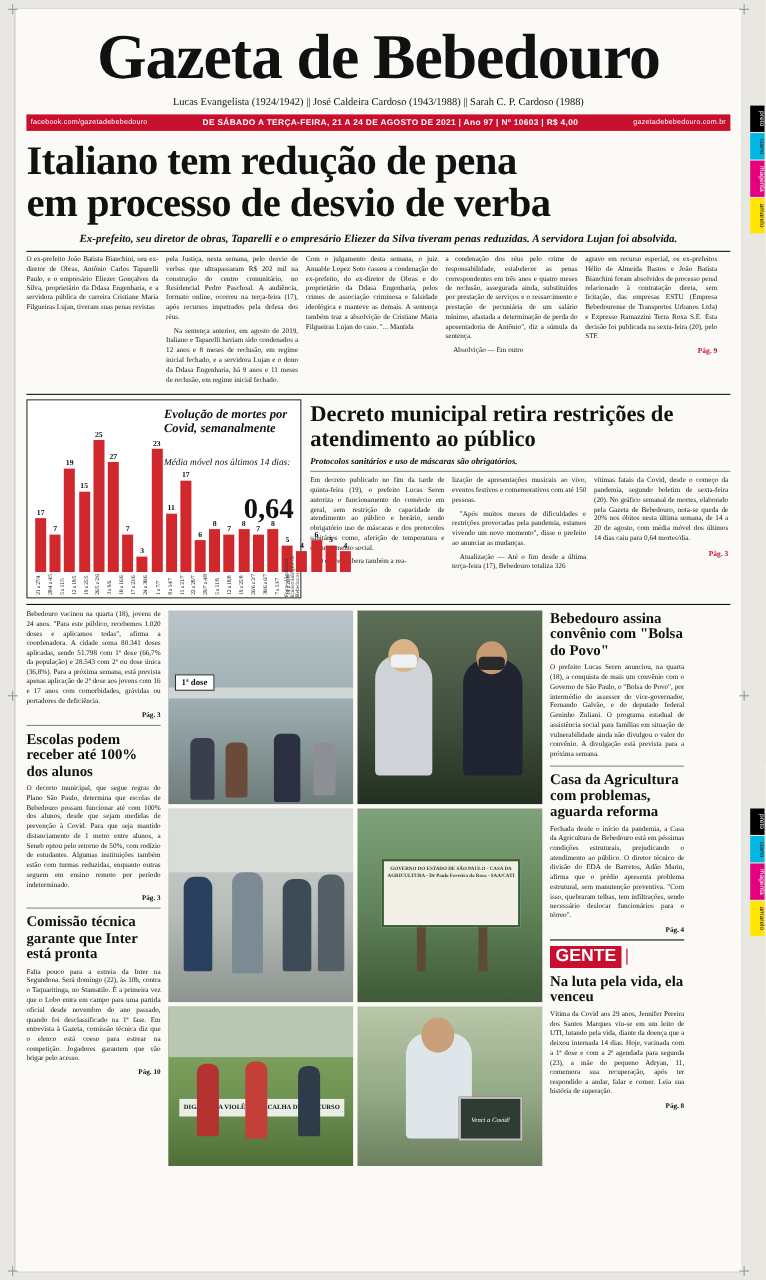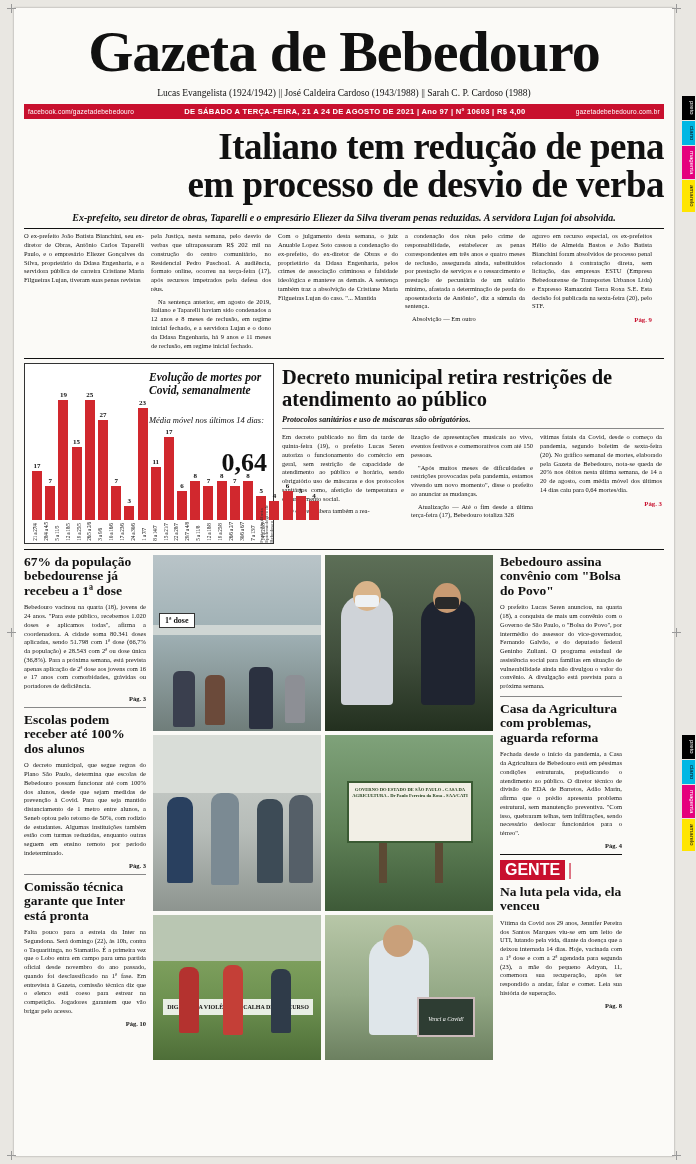--- a/index.html
+++ b/index.html
@@ -54,21 +54,21 @@
     font-size:7.6px;
     letter-spacing:.3px;
   }
   .rule { border-top:1px solid #111; margin:3px 0; }
   .rule.thin { border-top:.5px solid #888; }
 
   h1.lead {
     font-size:37px;
     line-height:1.03;
     font-weight:bold;
-    text-align:right;
+    text-align:left;
     margin:9px 0 0 0;
     letter-spacing:-.5px;
   }
   .lead-sub {
     font-style:italic;
     font-weight:bold;
     font-size:10px;
     text-align:center;
     margin:8px 0 5px 0;
   }
@@ -217,21 +217,21 @@
       <div class="chart-sub">Média móvel nos últimos 14 dias:</div>
       <div class="chart-value" style="position:absolute;right:6px;top:84px;font-size:26px;font-weight:bold;">0,64</div>
       <div class="plot">
         <div class="bars" id="bars">
             <div class="bar" style="height: 48.8889px;">
               <span>17</span>
             </div>
             <div class="bar" style="height: 34.2222px;">
               <span>7</span>
             </div>
-            <div class="bar" style="height: 120px;">
+            <div class="bar" style="height: 94px;">
               <span>19</span>
             </div>
             <div class="bar" style="height: 73.3333px;">
               <span>15</span>
             </div>
             <div class="bar" style="height: 120px;">
               <span>25</span>
             </div>
             <div class="bar" style="height: 100px;">
               <span>27</span>
@@ -333,21 +333,20 @@
         </div>
       </div>
     </div>
   </div>
 
   <div class="rule" style="margin-top:5px;"></div>
 
   <div style="display:flex; gap:7px; margin-top:5px;">
 
     <div style="width:122px;">
-      <h3 class="art">67% da população bebedourense já recebeu a 1ª dose</h3>
       <div class="col">
           <p class="first">Bebedouro vacinou na quarta (18), jovens de 24 anos. "Para este público, recebemos 1.020 doses e aplicamos todas", afirma a coordenadora. A cidade soma 80.341 doses aplicadas, sendo 51.798 com 1ª dose (66,7% da população) e 28.543 com 2ª ou dose única (36,8%). Para a próxima semana, está prevista apenas aplicação de 2ª dose aos jovens com 16 e 17 anos com comorbidades, grávidas ou portadores de deficiência.</p>
         </div>
       <div class="pag">Pág. 3</div>
       <div class="rule thin" style="margin:5px 0;"></div>
 
       <h3 class="art">Escolas podem receber até 100% dos alunos</h3>
       <div class="col">
           <p class="first">O decreto municipal, que segue regras do Plano São Paulo, determina que escolas de Bebedouro possam funcionar até com 100% dos alunos, desde que sejam medidas de prevenção à Covid. Para que seja mantido distanciamento de 1 metro entre alunos, a Seneb optou pelo retorno de 50%, com rodízio de estudantes. Algumas instituições também estão com turmas reduzidas, enquanto outras seguem em ensino remoto por período indeterminado.</p>
         </div>

